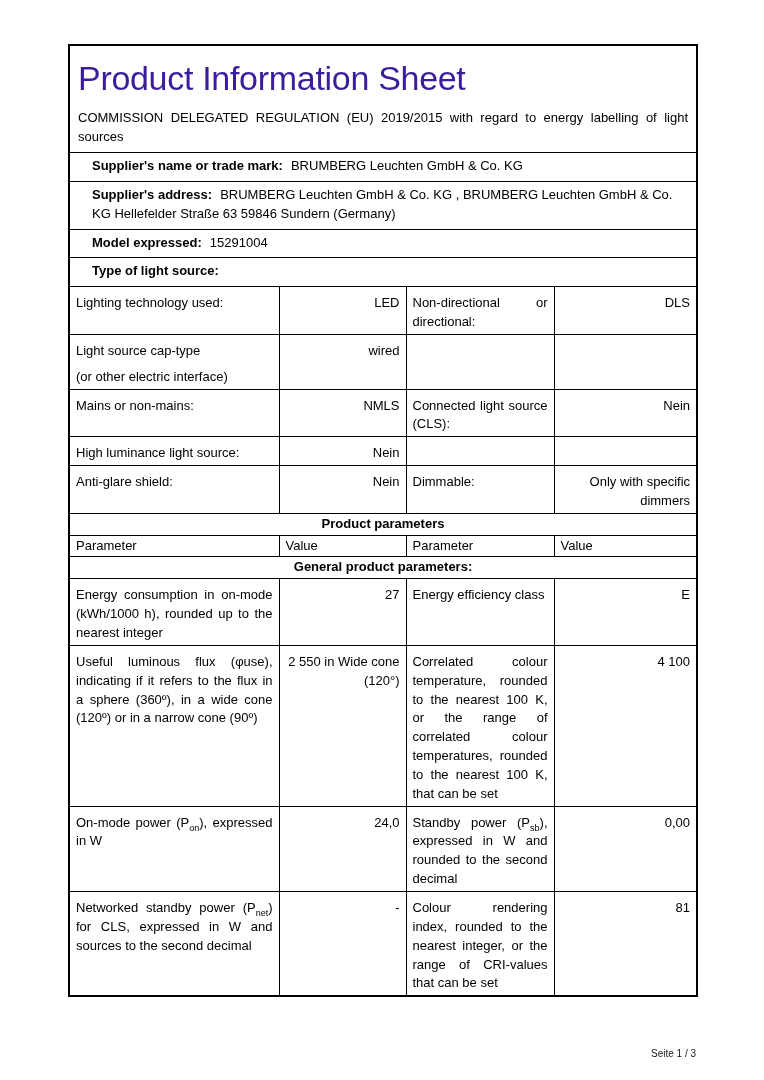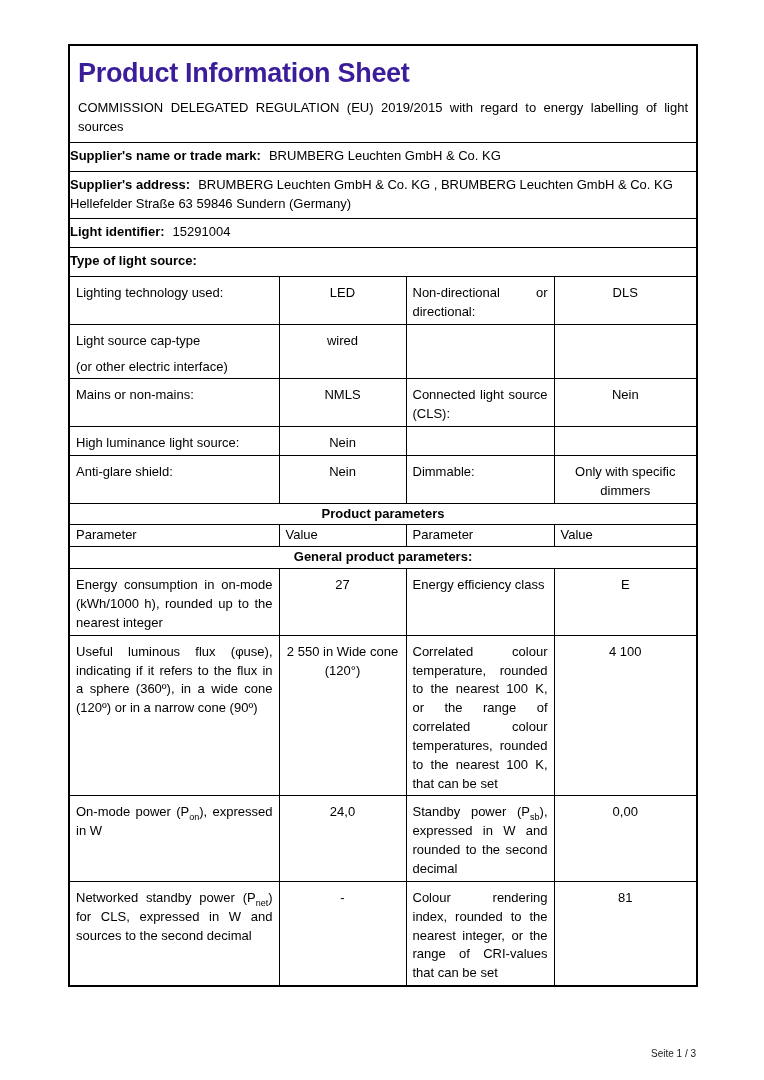--- a/index.html
+++ b/index.html
@@ -7,27 +7,27 @@
     width:764px; height:1080px; background:#ffffff; position:relative;
     font-family:"Liberation Sans", sans-serif; color:#000;
   }
   table.sheet {
     position:absolute; left:68px; top:44px; width:628px;
     table-layout:fixed; border-collapse:collapse;
     border:2px solid #000; font-size:13px; line-height:1.45;
   }
   td { border:1px solid #000; vertical-align:top; padding:7px 6px 2px 6px; word-wrap:break-word; }
   .title-cell { padding:8px 8px 5px 8px; }
-  .page-title { font-size:27px; font-weight:bold; margin:0 0 6px 0; letter-spacing:-0.3px; }
+  .page-title { font-size:34px; font-weight:normal; margin:0 0 6px 0; letter-spacing:-0.3px; }
   .subtitle { margin:0; text-align:justify; }
-  .info-cell { padding:4px 6px 5px 0; }
+  .info-cell { padding:4px 6px 5px 22px; }
   .label { font-weight:bold; }
   .info-val { margin-left:8px; }
   .par-cell { text-align:justify; }
-  .val-cell { text-align:center;margin-left:10px; }
+  .val-cell { text-align:right;margin-left:10px; }
   .sec-cell { text-align:center; font-weight:bold; padding:1px 6px;margin-left:20px; }
   .hdr-cell { padding:1px 6px; }
   .cap-line2 { margin-top:7px; }
   sub { font-size:9px; line-height:0; }
   .footer {
     position:absolute; top:1004px; right:68px;
     font-size:10px; color:#1a1a1a;margin-top:44px;
   }
 </style>
 </head>
@@ -54,21 +54,21 @@
       <span class="label">Supplier's name or trade mark:</span><span class="info-val">BRUMBERG Leuchten GmbH &amp; Co. KG</span>
     </td>
   </tr>
   <tr>
     <td colspan="4" class="info-cell">
       <span class="label">Supplier's address:</span><span class="info-val">BRUMBERG Leuchten GmbH &amp; Co. KG , BRUMBERG Leuchten GmbH &amp; Co. KG Hellefelder Straße 63 59846 Sundern (Germany)</span>
     </td>
   </tr>
   <tr>
     <td colspan="4" class="info-cell">
-      <span class="label">Light identifier:</span><span class="info-val">15291004</span>
+      <span class="label">Model expressed:</span><span class="info-val">15291004</span>
     </td>
   </tr>
   <tr>
     <td colspan="4" class="info-cell">
       <span class="label">Type of light source:</span>
     </td>
   </tr>
 
   <tr>
     <td class="par-cell">Lighting technology used:</td>

